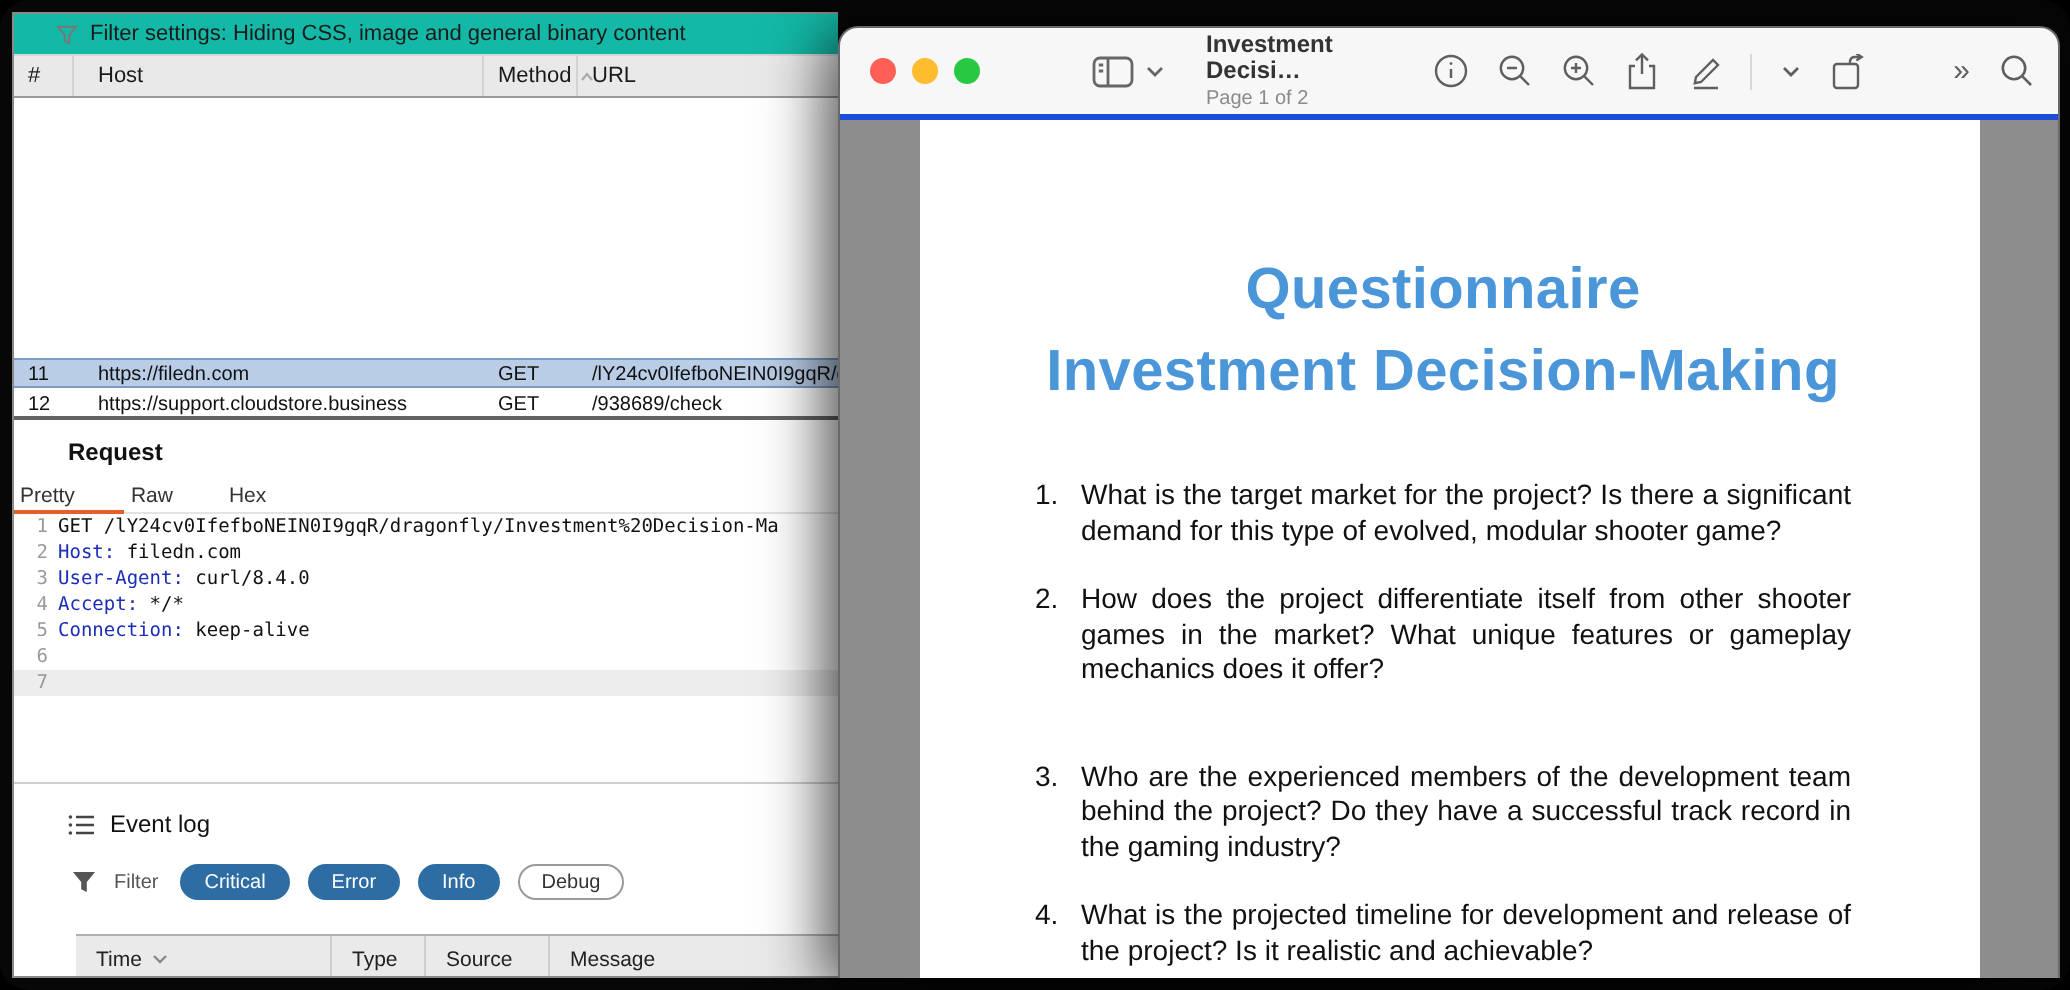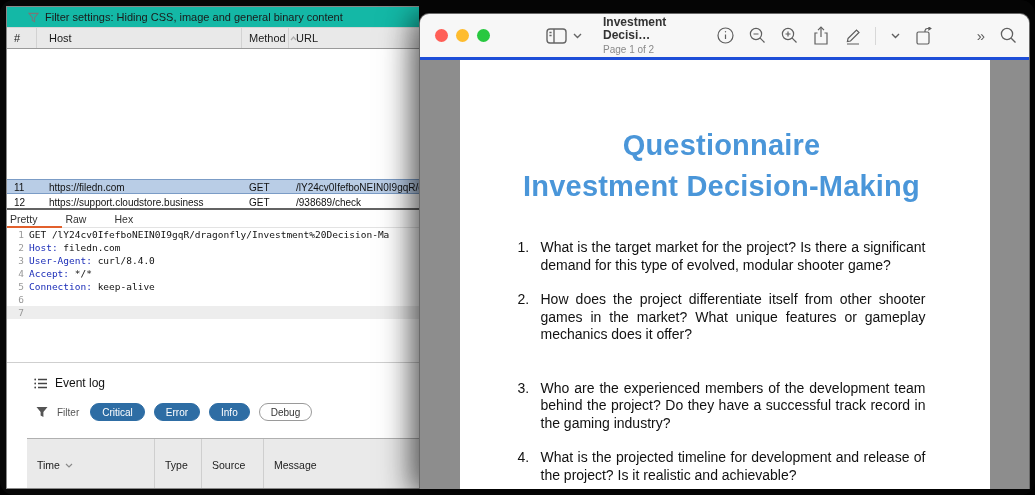--- a/index.html
+++ b/index.html
@@ -52,21 +52,21 @@
   .code-text{overflow:hidden;}
   .request-filler{height:44px;background:#fff;border-bottom:1px solid #cfcfcf;}
   
   .eventlog{flex:1 1 auto;background:#fff;display:flex;flex-direction:column;}
   .eventlog-head{display:flex;align-items:center;gap:8px;padding:13px 0 0 27px;font-size:12px;font-weight:normal;color:#111;}
   .eventlog-filters{display:flex;align-items:center;gap:9px;padding:13px 0 0 29px;}
   .filter-label{font-size:10px;color:#555;margin-right:2px;}
   .pill{height:18px;border-radius:10px;padding:0 11px;display:flex;align-items:center;font-size:10px;}
   .pill.on{background:#2e6da4;color:#fff;border:1px solid #2e6da4;text-align:right;}
   .pill.off{background:#fff;color:#333;border:1px solid #9a9a9a;}
-  .event-table{margin:17px 0 0 20px;border-top:1px solid #b0b0b0;background:#eaeaea;flex:1 1 auto;display:flex;font-size:10.5px;color:#222;}
+  .event-table{margin:17px 0 0 31px;border-top:1px solid #b0b0b0;background:#eaeaea;flex:1 1 auto;display:flex;font-size:10.5px;color:#222;}
   .event-table .cell{border-right:1px solid #cfcfcf;display:flex;align-items:center;padding:3px 0 0 10px;gap:5px;}
   .event-table .cell:last-child{border-right:none;}
   .ec-time{width:128px;flex:0 0 auto;}
   .ec-type{width:47px;flex:0 0 auto;}
   .ec-source{width:62px;flex:0 0 auto;}
   .ec-msg{flex:1 1 auto;}
   
   .preview{
     position:absolute;left:419px;top:13px;width:611px;height:476px;
     border-radius:10px 10px 0 0;overflow:hidden;
@@ -144,20 +144,21 @@
         <div class="cell col-num">12</div>
         <div class="cell col-host">https://support.cloudstore.business</div>
         <div class="cell col-method">GET</div>
         <div class="cell col-url">/938689/check</div>
       </div>
     </div>
 
     <div class="flows-divider"></div>
 
     <div class="request">
+      <div class="request-title">Request</div>
       <div class="tabs">
         <div class="tab first">Pretty</div>
         <div class="tab">Raw</div>
         <div class="tab">Hex</div>
         <div class="tab-underline"></div>
       </div>
       <div class="code">
         <div class="code-line">
           <span class="code-num">1</span><span class="code-text"><span>GET /lY24cv0IfefboNEIN0I9gqR/dragonfly/Investment%20Decision-Ma</span></span>
         </div>

